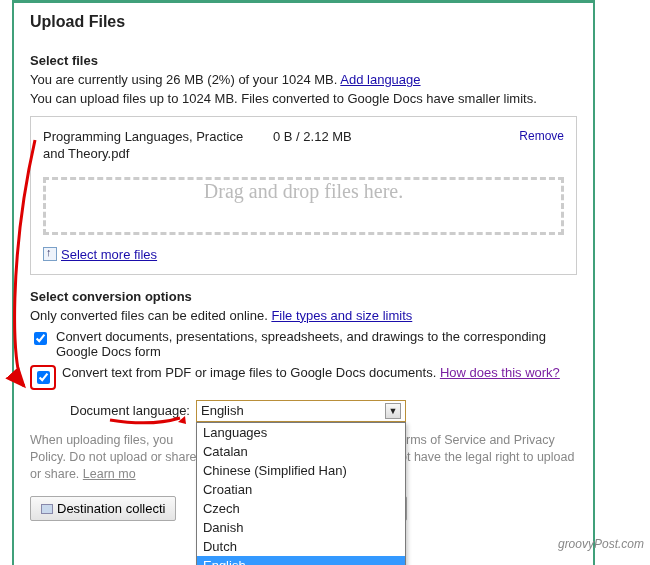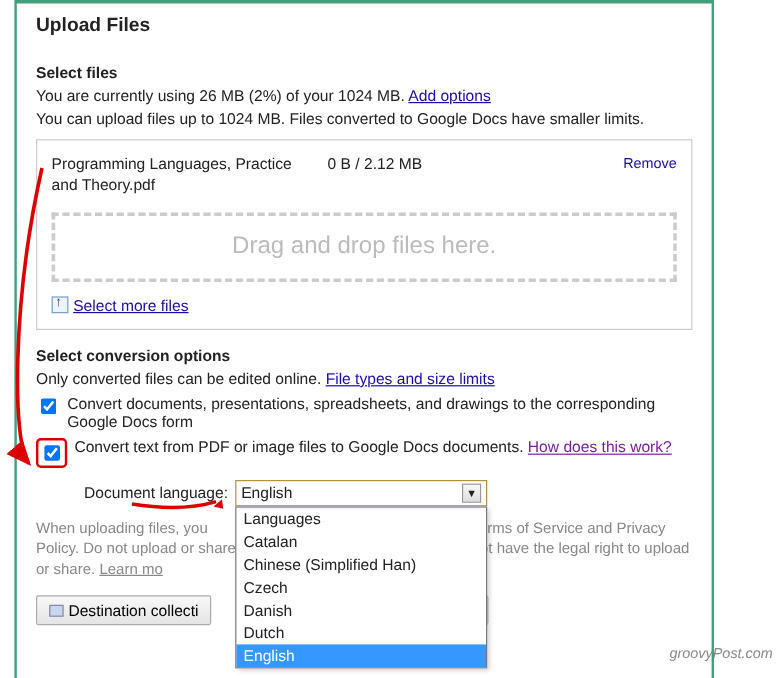--- a/index.html
+++ b/index.html
@@ -70,25 +70,25 @@
   .file-remove {
     margin-left: auto;
     color: #1a0dab;
     font-size: 12px;
     cursor: pointer;
   }
   .dropzone {
     border: 3px dashed #ccc;
     height: 58px;
     display: flex;
-    align-items: center;
     justify-content: center;
     font-size: 20px;
     color: #bbb;
     margin-top: 4px;
+    font-family: Liberation Serif, serif;
   }
   .select-more {
     margin-top: 12px;
     display: flex;
     align-items: center;
     gap: 4px;
   }
   .upload-icon {
     display: inline-block;
     width: 14px; height: 14px;
@@ -223,21 +223,21 @@
   <div class="header">
     <h1>Upload Files</h1>
   </div>
   <div class="content">
 
     <div class="section-title">Select files</div>
 
     <div class="usage-line">
       <span>You are currently using </span><span>26 MB</span>
       <span>(2%)</span><span> of your </span><span>1024 MB</span><span>. </span>
-      <a class="link">Add options</a>
+      <a class="link">Add language</a>
     </div>
     <div class="hint-line">You can upload files up to 1024 MB. Files converted to Google Docs have smaller limits.</div>
 
     <div class="file-panel">
       <div class="file-row">
         <div class="file-name">Programming Languages, Practice and Theory.pdf</div>
         <div class="file-prog">0 B / 2.12 MB</div>
         <a class="file-remove">Remove</a>
       </div>
       <div class="dropzone">
@@ -275,20 +275,21 @@
       <span class="lang-label">Document language:</span>
       <div class="select-wrap">
         <div class="select-box">
           <span class="sel-val">English</span>
           <span class="select-btn">▼</span>
         </div>
         <div class="dropdown">
           <div class="opt">Languages</div>
           <div class="opt">Catalan</div>
           <div class="opt">Chinese (Simplified Han)</div>
+          <div class="opt">Croatian</div>
           <div class="opt">Czech</div>
           <div class="opt">Danish</div>
           <div class="opt">Dutch</div>
           <div class="opt selected">English</div>
         </div>
       </div>
     </div>
 
     <div class="disclaimer">
       <span>When uploading files, you</span>

